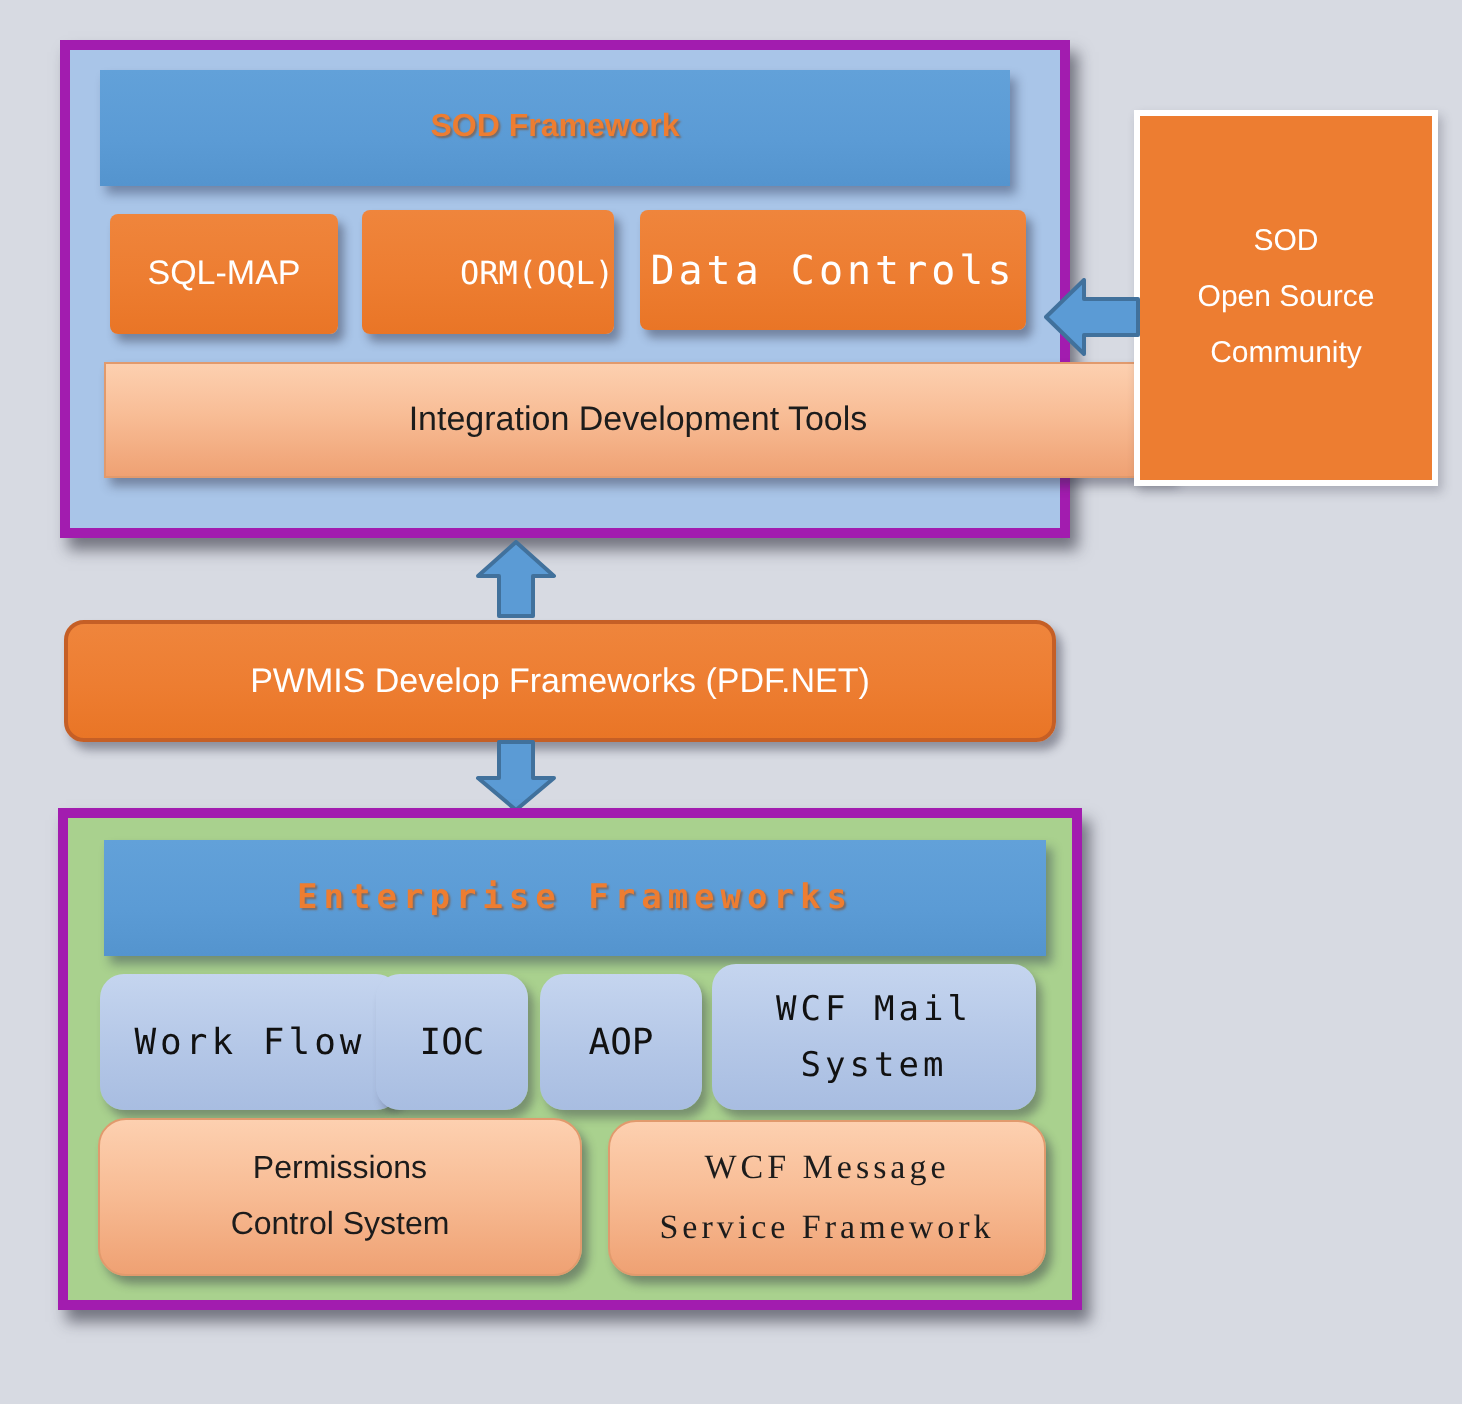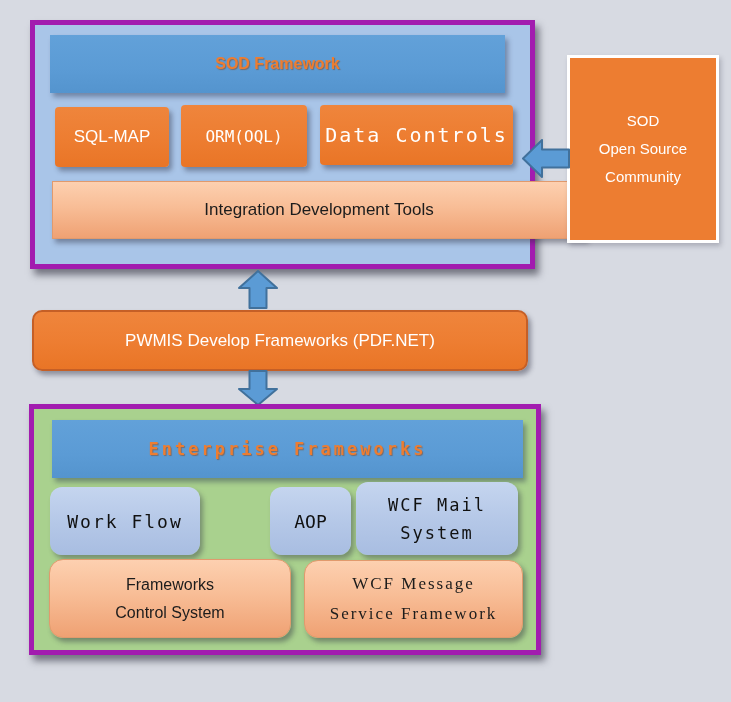--- a/index.html
+++ b/index.html
@@ -92,21 +92,21 @@
   <div class="abs container blue-container" style="left:30px;top:20px;width:505px;height:249px;">
 
     <div class="abs hdr" style="left:15px;top:10px;width:455px;height:58px;">
       <span class="hdr-text sans">SOD Framework</span>
     </div>
 
     <div class="abs orange-box sans" style="left:20px;top:82px;width:114px;height:60px;font-size:17px;">
       <span>SQL-MAP</span>
     </div>
 
-    <div class="abs orange-box mono" style="left:146px;top:80px;width:126px;height:62px;font-size:16px;">
+    <div class="abs orange-box mono" style="left:146px;top:80px;width:126px;height:62px;font-size:16px;justify-content:flex-end;">
       <span>ORM(OQL)</span>
     </div>
 
     <div class="abs orange-box mono ls2" style="left:285px;top:80px;width:193px;height:60px;font-size:20px;">
       <span>Data Controls</span>
     </div>
 
     <div class="abs peach sans" style="left:17px;top:156px;width:534px;height:58px;font-size:17px;">
       <span>Integration Development Tools</span>
     </div>
@@ -143,32 +143,35 @@
   <div class="abs container green-container" style="left:29px;top:404px;width:512px;height:251px;">
 
     <div class="abs hdr" style="left:18px;top:11px;width:471px;height:58px;">
       <span class="hdr-text mono">Enterprise Frameworks</span>
     </div>
 
     <div class="abs lblue mono ls2" style="left:16px;top:78px;width:150px;height:68px;font-size:18px;text-align:center;">
       <span>Work Flow</span>
     </div>
 
+    <div class="abs lblue mono" style="left:154px;top:78px;width:76px;height:68px;font-size:18px;">
+      <span>IOC</span>
+    </div>
 
     <div class="abs lblue mono" style="left:236px;top:78px;width:81px;height:68px;font-size:18px;">
       <span>AOP</span>
     </div>
 
     <div class="abs lblue mono ls2" style="left:322px;top:73px;width:162px;height:73px;font-size:17px;line-height:28px;">
       <span class="line">WCF Mail</span>
       <span class="line">System</span>
     </div>
 
     <div class="abs peach rounded sans" style="left:15px;top:150px;width:242px;height:79px;font-size:16px;line-height:28px;">
-      <span class="line">Frameworks</span>
+      <span class="line">Permissions</span>
       <span class="line">Control System</span>
     </div>
 
     <div class="abs peach rounded mono ls2" style="left:270px;top:151px;width:219px;height:78px;font-size:17px;line-height:30px;font-family:Liberation Serif, serif;">
       <span class="line">WCF Message</span>
       <span class="line">Service Framework</span>
     </div>
   </div>
 
 </div>

